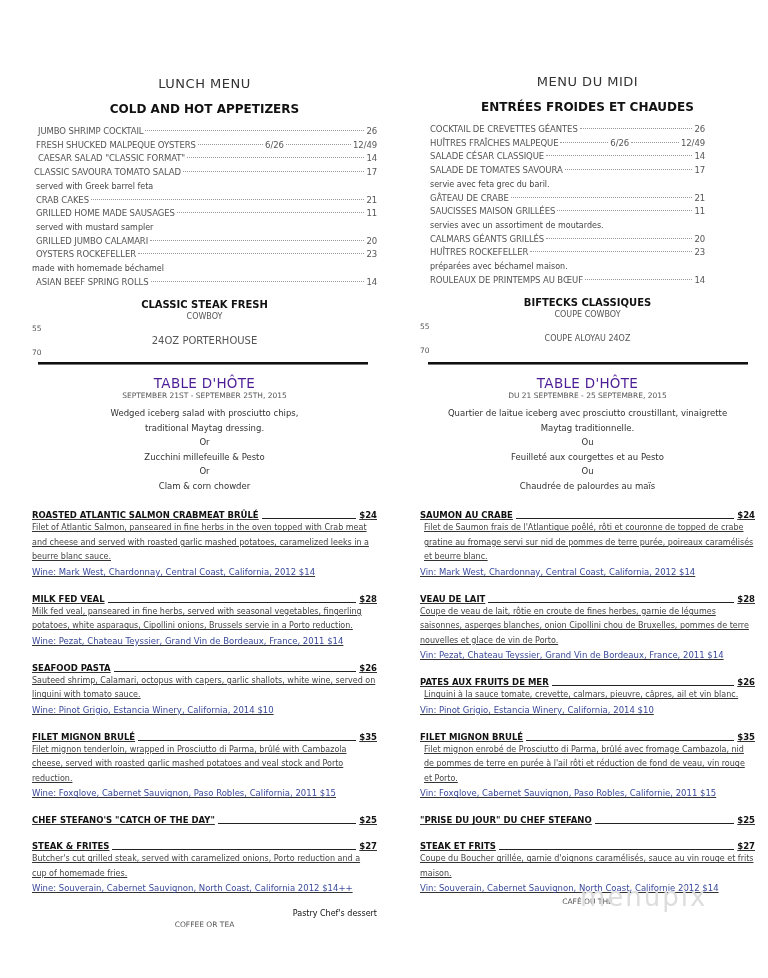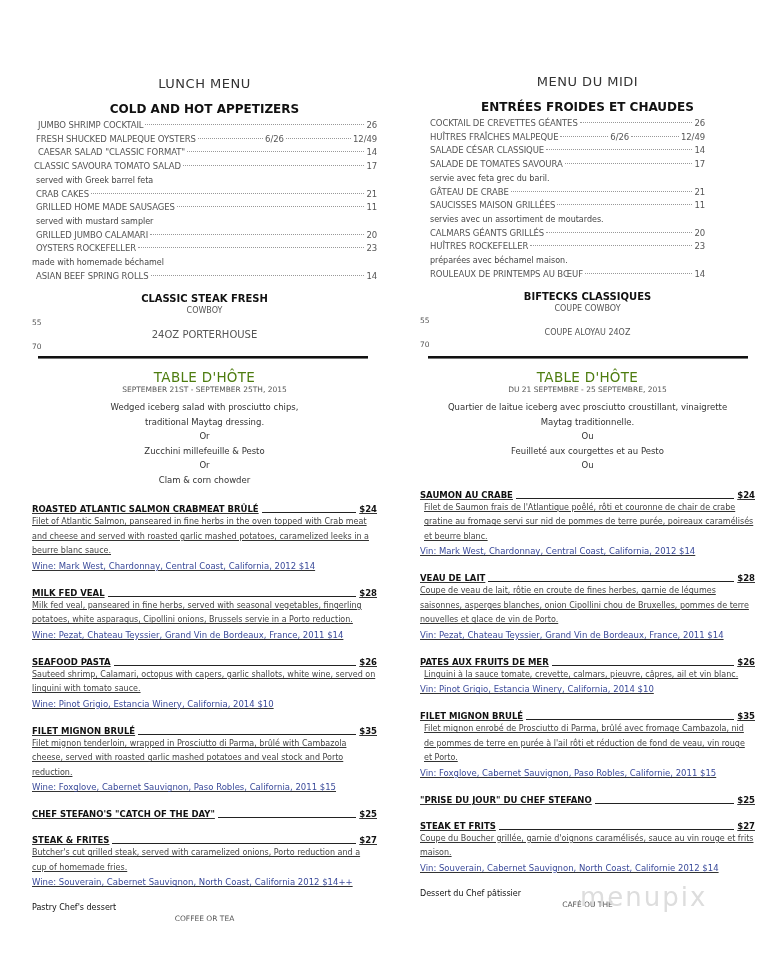--- a/index.html
+++ b/index.html
@@ -5,47 +5,47 @@
   * { box-sizing: border-box; margin: 0; padding: 0; }
   html, body { width: 768px; height: 978px; background: #fff; overflow: hidden; }
   body { font-family: "DejaVu Sans", sans-serif; color: #333; position: relative; }
   .col { position: absolute; top: 4px; width: 345px; }
   .col.left { left: 32px; }
   .col.right { left: 420px; width: 335px; }
 
   .menu-title { text-align: center; font-size: 13px; letter-spacing: 0.5px; color: #333; font-weight: normal; }
   .section-sub { text-align: center; font-size: 12px; font-weight: bold; color: #111; margin-top: 11px; }
 
-  .app-list { margin-top: 3px; }
+  .app-list { margin-top: 9px; }
   .app-row { display: flex; align-items: baseline; font-size: 8.5px; color: #555; line-height: 13.7px; text-transform: uppercase; letter-spacing: -0.1px; }
   .app-row .name { white-space: nowrap; }
   .app-row .dots { flex: 1; border-bottom: 1px dotted #999; margin: 0 2px; transform: translateY(-3px); min-width: 6px; }
   .app-row .mid { white-space: nowrap; }
   .app-row .price { white-space: nowrap; }
   .app-note { font-size: 8px; color: #444; line-height: 13.7px; }
 
   .steak-title { text-align: center; font-size: 10px; font-weight: bold; color: #111; margin-top: 10px; }
   .steak-line { text-align: center; font-size: 8px; color: #555; line-height: 13px; text-transform: uppercase; }
   .steak-line.big { font-size: 10px; }
   .steak-price { text-align: left; font-size: 7.5px; color: #555; line-height: 11px; }
 
   .rule { height: 3px; background: #111; border-bottom: 1px solid #777; }
 
-  .th-title { text-align: center; font-size: 13.5px; color: #4d7c0f; margin-top: 10px; letter-spacing: 0.3px; }
+  .th-title { text-align: center; font-size: 13.5px; color: #4c1d95; margin-top: 10px; letter-spacing: 0.3px; }
   .th-date { text-align: center; font-size: 7.5px; color: #555; text-transform: uppercase; margin-top: 0px; }
   .starter { text-align: center; font-size: 8.5px; color: #333; line-height: 14.5px; }
   .starters { margin-top: 6px; }
 
   .dish { margin-top: 14px; text-decoration: underline; }
   .dish-head { display: flex; align-items: flex-end; font-size: 8.5px; font-weight: bold; color: #111; text-transform: uppercase; line-height: 12px; }
   .dish-head .line { flex: 1; border-bottom: 1px solid #222; margin: 0 3px 2px 3px; }
   .dish-desc { font-size: 8px; color: #444; line-height: 14.5px; }
   .wine { font-size: 8.5px; color: #3a4a9a; line-height: 14px; }
 
-  .dessert { text-align: left; font-size: 8px; color: #111; margin-top: 14px; }
+  .dessert { text-align: right; font-size: 8px; color: #111; margin-top: 14px; }
   .dessert-sub { text-align: center; font-size: 7.5px; color: #555; text-transform: uppercase; line-height: 13px; }
 
   .watermark { position: absolute; left: 580px; top: 882px; font-size: 26px; color: #ddd; letter-spacing: 2px; font-family: "DejaVu Sans", sans-serif; }
 </style>
 </head>
 <body>
 
 <div class="col left">
   <div style="height:72px"></div>
   <div class="menu-title">LUNCH MENU</div>
@@ -245,29 +245,30 @@
   <div class="rule" style="margin-top:6px;width:320px;margin-left:8px"></div>
 
   <div class="th-title">TABLE D'HÔTE</div>
   <div class="th-date">DU 21 SEPTEMBRE  - 25 SEPTEMBRE, 2015</div>
   <div class="starters">
     <div class="starter">Quartier  de  laitue iceberg avec prosciutto croustillant, vinaigrette</div>
     <div class="starter">Maytag traditionnelle.</div>
     <div class="starter">Ou</div>
     <div class="starter">Feuilleté aux courgettes et au Pesto</div>
     <div class="starter">Ou</div>
+    <div class="starter">Chaudrée de palourdes au maïs</div>
   </div>
 
   <div class="dish" style="margin-top:16px">
     <div class="dish-head">
         <span>SAUMON AU CRABE</span>
         <span class="line"></span>
         <span>$24</span>
       </div>
-    <div class="dish-desc" style="padding-left:4px">Filet de Saumon frais de l'Atlantique poêlé, rôti et couronne de chair de crabe gratine au fromage servi sur nid de pommes de terre purée, poireaux caramélisés et beurre blanc.</div>
+    <div class="dish-desc" style="padding-left:4px">Filet de Saumon frais de l'Atlantique poêlé, rôti et couronne de topped de crabe gratine au fromage servi sur nid de pommes de terre purée, poireaux caramélisés et beurre blanc.</div>
     <div class="wine">Vin: Mark West, Chardonnay, Central Coast, California, 2012  $14</div>
   </div>
   <div class="dish">
     <div class="dish-head">
         <span>VEAU DE LAIT</span>
         <span class="line"></span>
         <span>$28</span>
       </div>
     <div class="dish-desc">Coupe de veau de lait, rôtie en croute de fines herbes, garnie de légumes saisonnes, asperges blanches, onion Cipollini chou de Bruxelles, pommes de terre nouvelles et glace de vin de Porto.</div>
     <div class="wine">Vin: Pezat, Chateau Teyssier, Grand Vin de Bordeaux, France,  2011  $14</div>
@@ -300,17 +301,16 @@
   <div class="dish">
     <div class="dish-head">
         <span>STEAK ET FRITS</span>
         <span class="line"></span>
         <span>$27</span>
       </div>
     <div class="dish-desc">Coupe du Boucher grillée, garnie d'oignons caramélisés, sauce au vin rouge et frits maison.</div>
     <div class="wine">Vin: Souverain, Cabernet Sauvignon, North Coast, Californie 2012  $14</div>
   </div>
 
-  <div class="dessert">Dessert du Chef pâtissier</div>
   <div class="dessert-sub">CAFÉ ou THÉ</div>
 </div>
 
 <div class="watermark">menupix</div>
 
 </body></html>

